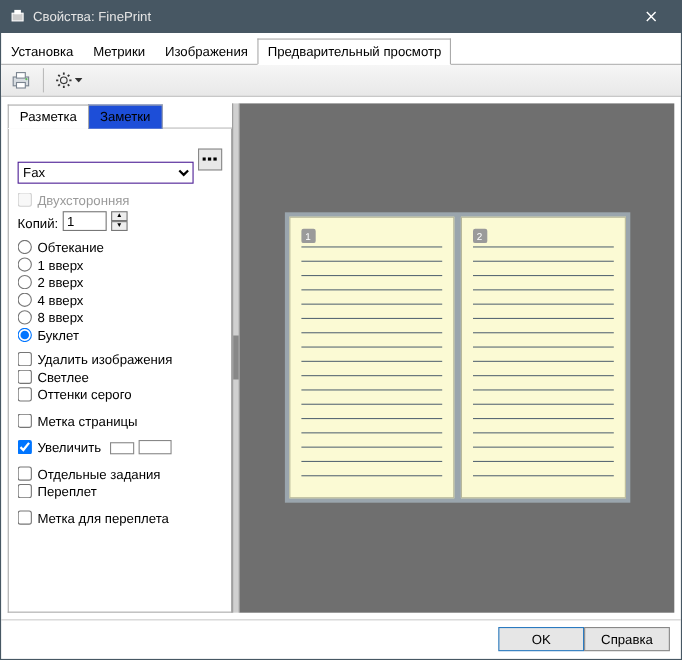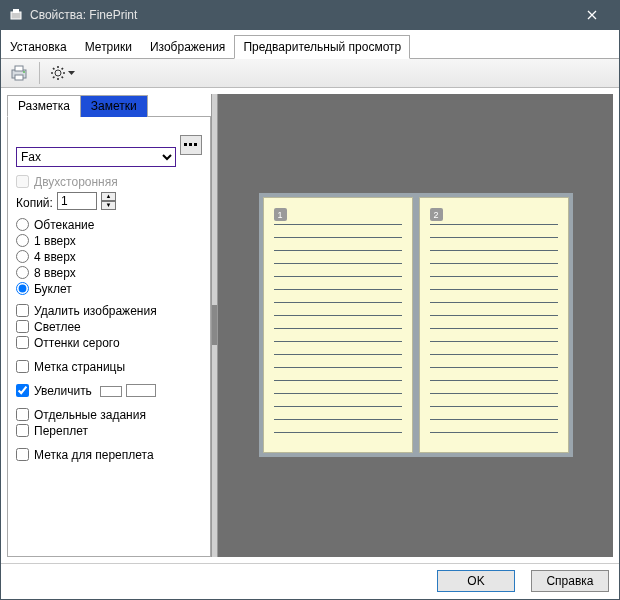--- a/index.html
+++ b/index.html
@@ -204,21 +204,21 @@
 .line {
   height: 1px; background: #5a6a75;
   margin: 12px 0;
 }
 .footer {
   height: 38px;
   display: flex;
   align-items: center;
   justify-content: flex-end;
   padding: 0 10px;
-  gap: 16px;
+  gap: 0;
   border-top: 1px solid #ccc;
 }
 .btn {
   min-width: 78px; height: 22px;
   border: 1px solid #888;
   background: #e6e6e6;
   cursor: pointer;
   font-family: inherit; font-size: 12px;
 }
 .btn.primary { border: 1px solid #2a7ac0; }
@@ -316,20 +316,24 @@
           <div class="radio-item">
               <input type="radio" name="ly" style="">
               <span>Обтекание</span>
             </div>
           <div class="radio-item">
               <input type="radio" name="ly" style="">
               <span>1 вверх</span>
             </div>
           <div class="radio-item">
               <input type="radio" name="ly" style="">
+              <span>2 вверх</span>
+            </div>
+          <div class="radio-item">
+              <input type="radio" name="ly" style="">
               <span>4 вверх</span>
             </div>
           <div class="radio-item">
               <input type="radio" name="ly" style="">
               <span>8 вверх</span>
             </div>
           <div class="radio-item">
               <input type="radio" name="ly" checked="" style="">
               <span>Буклет</span>
             </div>

